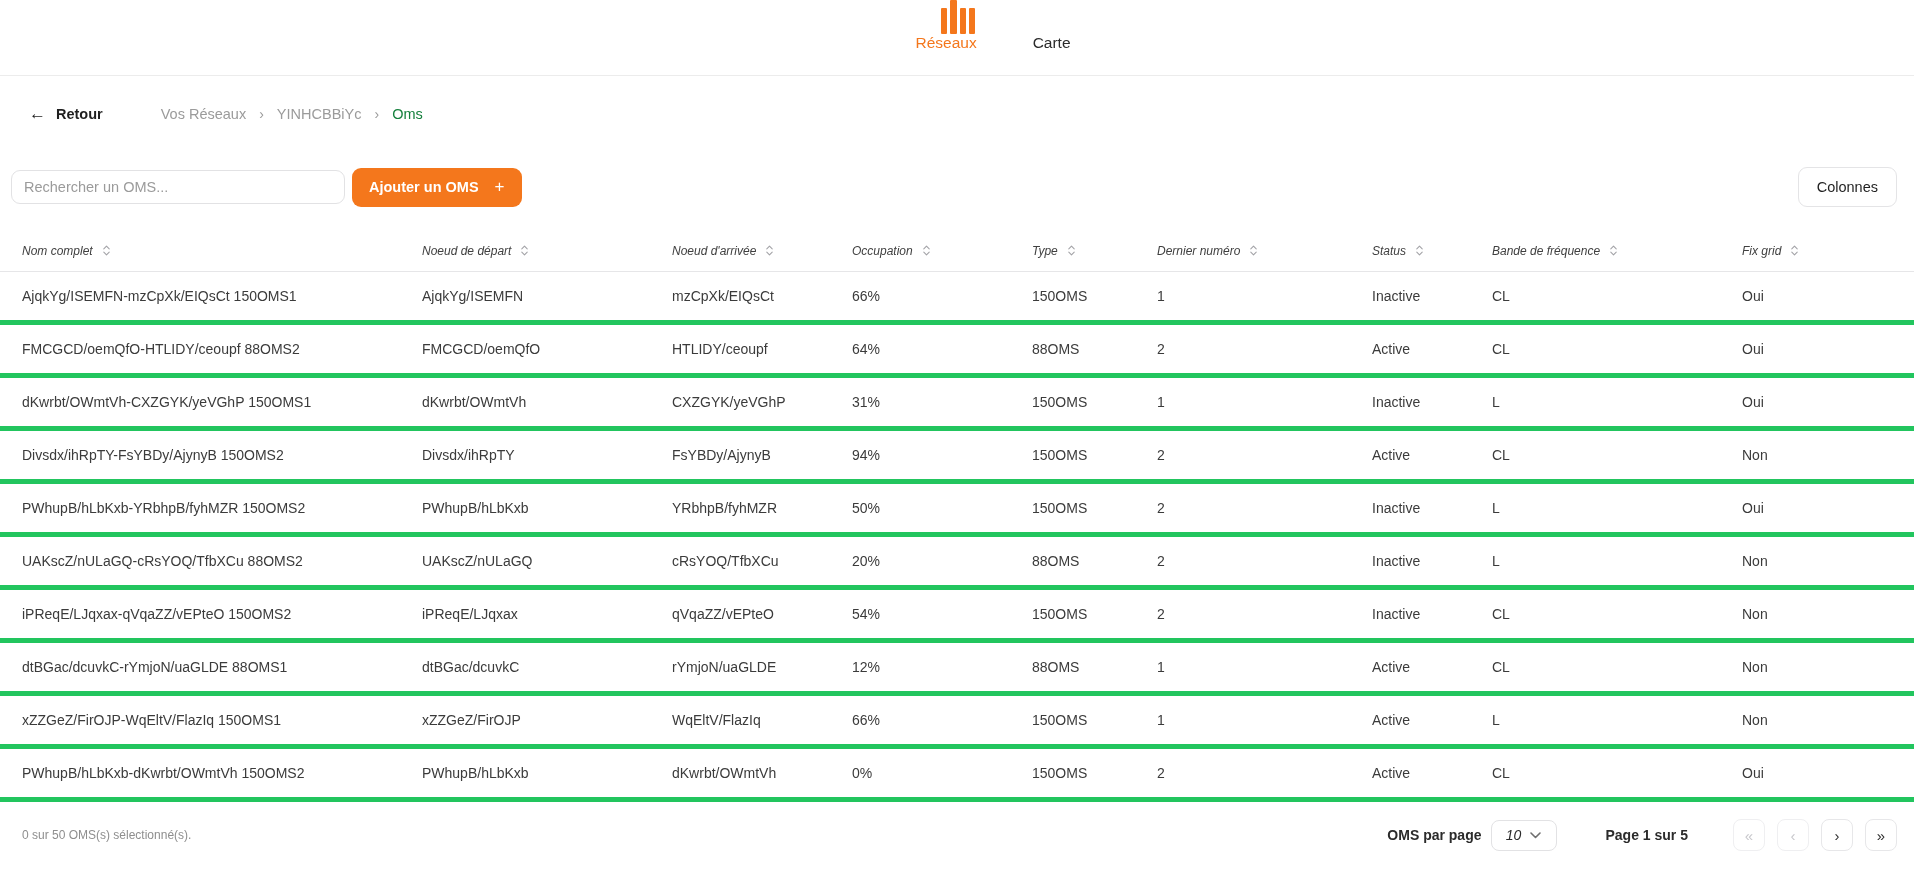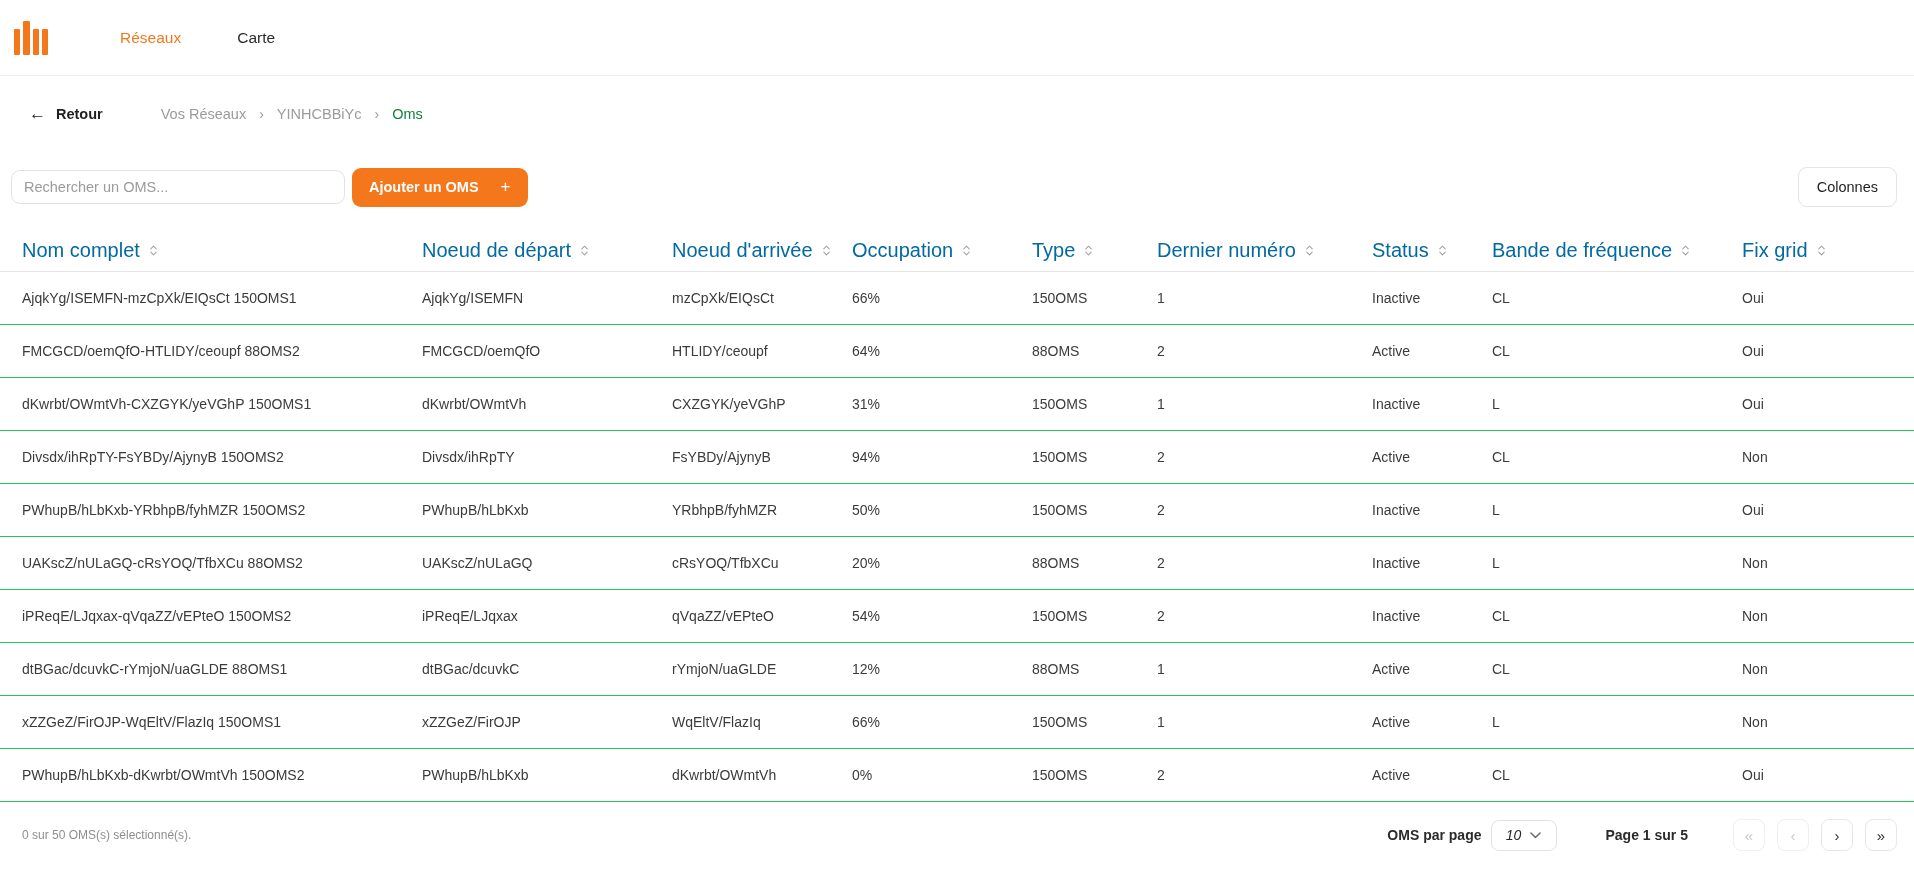--- a/index.html
+++ b/index.html
@@ -1,20 +1,20 @@
 <!DOCTYPE html>
 <html><head>
 <meta charset="utf-8">
 <style>
   * { margin:0; padding:0; box-sizing:border-box; }
   html,body { width:1914px; height:877px; background:#ffffff; overflow:hidden;
     font-family:"Liberation Sans", sans-serif; color:#2b2b2b; }
 
   
-  .nav { height:76px; display:flex; align-items:center; border-bottom:1px solid #ececec; padding:0 12px; }
+  .nav { height:76px; display:flex; align-items:center; border-bottom:1px solid #ececec; padding:0 12px;flex-direction:column; }
   .logo { width:34px; height:34px; margin-left:2px; display:flex; align-items:flex-end; gap:3px; cursor:pointer; }
   .logo .bar { width:7px; background:#f4771c; border-radius:1px; }
   .logo .b1 { height:26px; } .logo .b2 { height:34px; } .logo .b3 { height:26px; } .logo .b4 { height:26px; }
   .nav-tabs { display:flex; align-items:center; margin-left:72px; gap:56px; font-size:15.5px; }
   .nav-tab { cursor:pointer; color:#2b2b2b; }
   .nav-tab.active { color:#f4771c; }
 
   
   .crumb-row { display:flex; align-items:center; margin:28px 0 0 29px; font-size:14.5px; height:20px; }
   .back-btn { display:flex; align-items:center; gap:10px; font-weight:700; color:#1f1f1f; cursor:pointer; }
@@ -24,33 +24,33 @@
   .crumbs .link { cursor:pointer; }
   .crumbs .current { color:#15803d; }
 
   
   .toolbar { display:flex; align-items:center; margin-top:43px; padding:0 17px 0 11px; }
   .search { width:334px; height:34px; border:1px solid #e2e2e4; border-radius:9px; padding:0 12px;
     font-size:14.5px; font-family:"Liberation Sans", sans-serif; color:#2b2b2b; outline:none; }
   .search::placeholder { color:#9b9b9b; }
   .add-btn { margin-left:7px; height:39px; padding:0 17px; background:#f4771c; color:#ffffff; border:none;
     border-radius:9px; font-size:14.5px; font-weight:700; font-family:"Liberation Sans", sans-serif;
-    display:flex; align-items:center; gap:22px; cursor:pointer; }
+    display:flex; align-items:center; gap:16px; cursor:pointer; }
   .add-btn .plus { font-size:17px; font-weight:400; }
   .cols-btn { margin-left:auto; height:40px; padding:0 18px; background:#fff; border:1px solid #e4e4e6;
     border-radius:9px; font-size:14.5px; color:#1f1f1f; font-family:"Liberation Sans", sans-serif; cursor:pointer; }
 
   
   .table { margin-top:23px; }
   .grid-row { display:grid; grid-template-columns:400px 250px 180px 180px 125px 215px 120px 250px 1fr;
     padding-left:22px; padding-right:20px; align-items:center; }
-  .thead { height:42px; border-bottom:1px solid #e6e6e8; color:#0369a1; font-size:20px; }
+  .thead { height:42px; border-bottom:1px solid #e6e6e8; color:#404040; font-size:12px;font-style:italic; }
   .hcell { display:flex; align-items:center; gap:7px; cursor:pointer; white-space:nowrap; }
   .sort-ic { flex:0 0 auto; }
-  .trow { height:53px; border-bottom:1px solid #22c55e; font-size:14px; color:#3b3b3b; cursor:pointer; }
+  .trow { height:53px; border-bottom:5px solid #22c55e; font-size:14px; color:#3b3b3b; cursor:pointer; }
   .cell { white-space:nowrap; overflow:hidden; text-overflow:ellipsis; padding-right:14px; }
 
   
   .footer { display:flex; align-items:center; margin-top:14px; padding:0 17px 0 22px; height:38px; }
   .sel-info { color:#8e8e8e; font-size:12px; }
   .foot-right { margin-left:auto; display:flex; align-items:center; }
   .pp-label { font-size:14px; font-weight:700; color:#2b2b2b; }
   .pp-select { margin-left:9px; width:66px; height:31px; border:1px solid #e2e2e4; border-radius:8px;
     display:flex; align-items:center; justify-content:center; gap:9px; font-size:14px; color:#2b2b2b; cursor:pointer;font-style:italic; }
   .page-info { margin-left:49px; font-size:14px; font-weight:700; color:#2b2b2b; }

